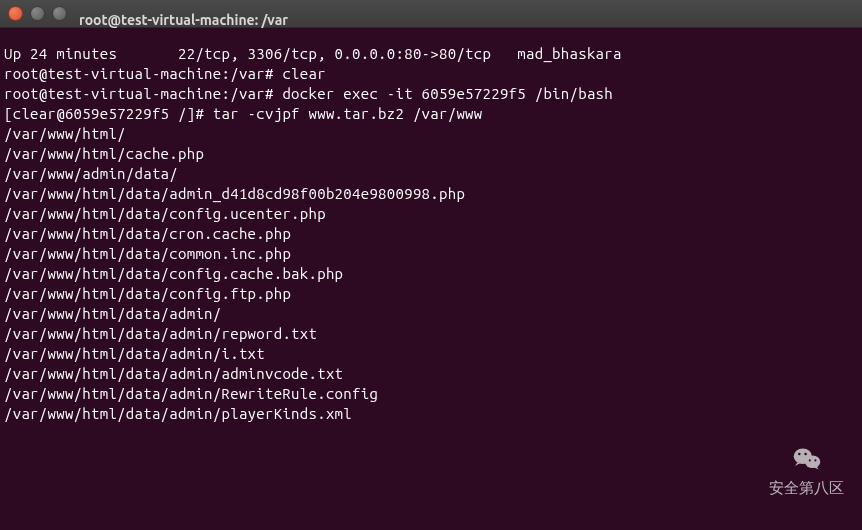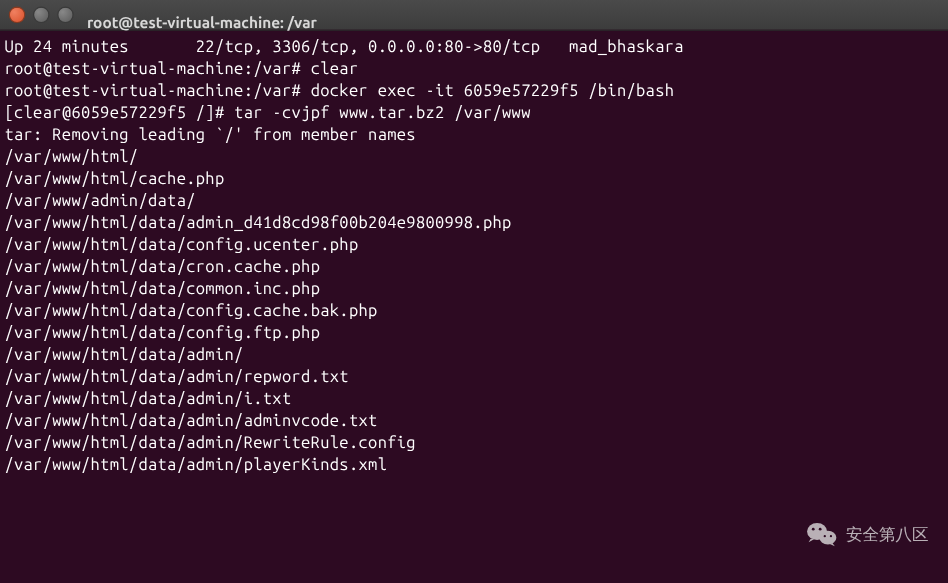--- a/index.html
+++ b/index.html
@@ -50,36 +50,37 @@
     }
     .window-title {
       color: #d8d8d8;
       font-family: 'Ubuntu', sans-serif;
       font-size: 14px;
       font-weight: bold;
       margin-left: 12px;
       margin-top: 12px;
     }
     .terminal {
-      padding: 4px 4px;
+      padding: 16px 4px;
       color: #ffffff;
       line-height: 20px;
       letter-spacing: 0.3px;
     }
     .line {
       white-space: pre;
     }
     .watermark {
       position: absolute;
       right: 18px;
       bottom: 32px;
       display: flex;
       align-items: center;
       gap: 8px;
       opacity: 0.75;
+      flex-direction: column;
     }
     .wechat-icon {
       width: 28px;
       height: 24px;
       position: relative;
     }
     .wechat-icon svg {
       width: 100%;
       height: 100%;
     }
@@ -100,21 +101,20 @@
   </div>
   <div class="window-title">root@test-virtual-machine: /var</div>
 </div>
 
 <div class="terminal">
   <div class="line">Up 24 minutes       22/tcp, 3306/tcp, 0.0.0.0:80-&gt;80/tcp   mad_bhaskara</div>
   <div class="line">root@test-virtual-machine:/var# clear</div>
   <div class="line"></div>
   <div class="line">root@test-virtual-machine:/var# docker exec -it 6059e57229f5 /bin/bash</div>
   <div class="line">[clear@6059e57229f5 /]# tar -cvjpf www.tar.bz2 /var/www</div>
-  <div class="line">tar: Removing leading `/' from member names</div>
   <div class="line">/var/www/html/</div>
   <div class="line">/var/www/html/cache.php</div>
   <div class="line">/var/www/admin/data/</div>
   <div class="line">/var/www/html/data/admin_d41d8cd98f00b204e9800998.php</div>
   <div class="line">/var/www/html/data/config.ucenter.php</div>
   <div class="line">/var/www/html/data/cron.cache.php</div>
   <div class="line">/var/www/html/data/common.inc.php</div>
   <div class="line">/var/www/html/data/config.cache.bak.php</div>
   <div class="line">/var/www/html/data/config.ftp.php</div>
   <div class="line">/var/www/html/data/admin/</div>

